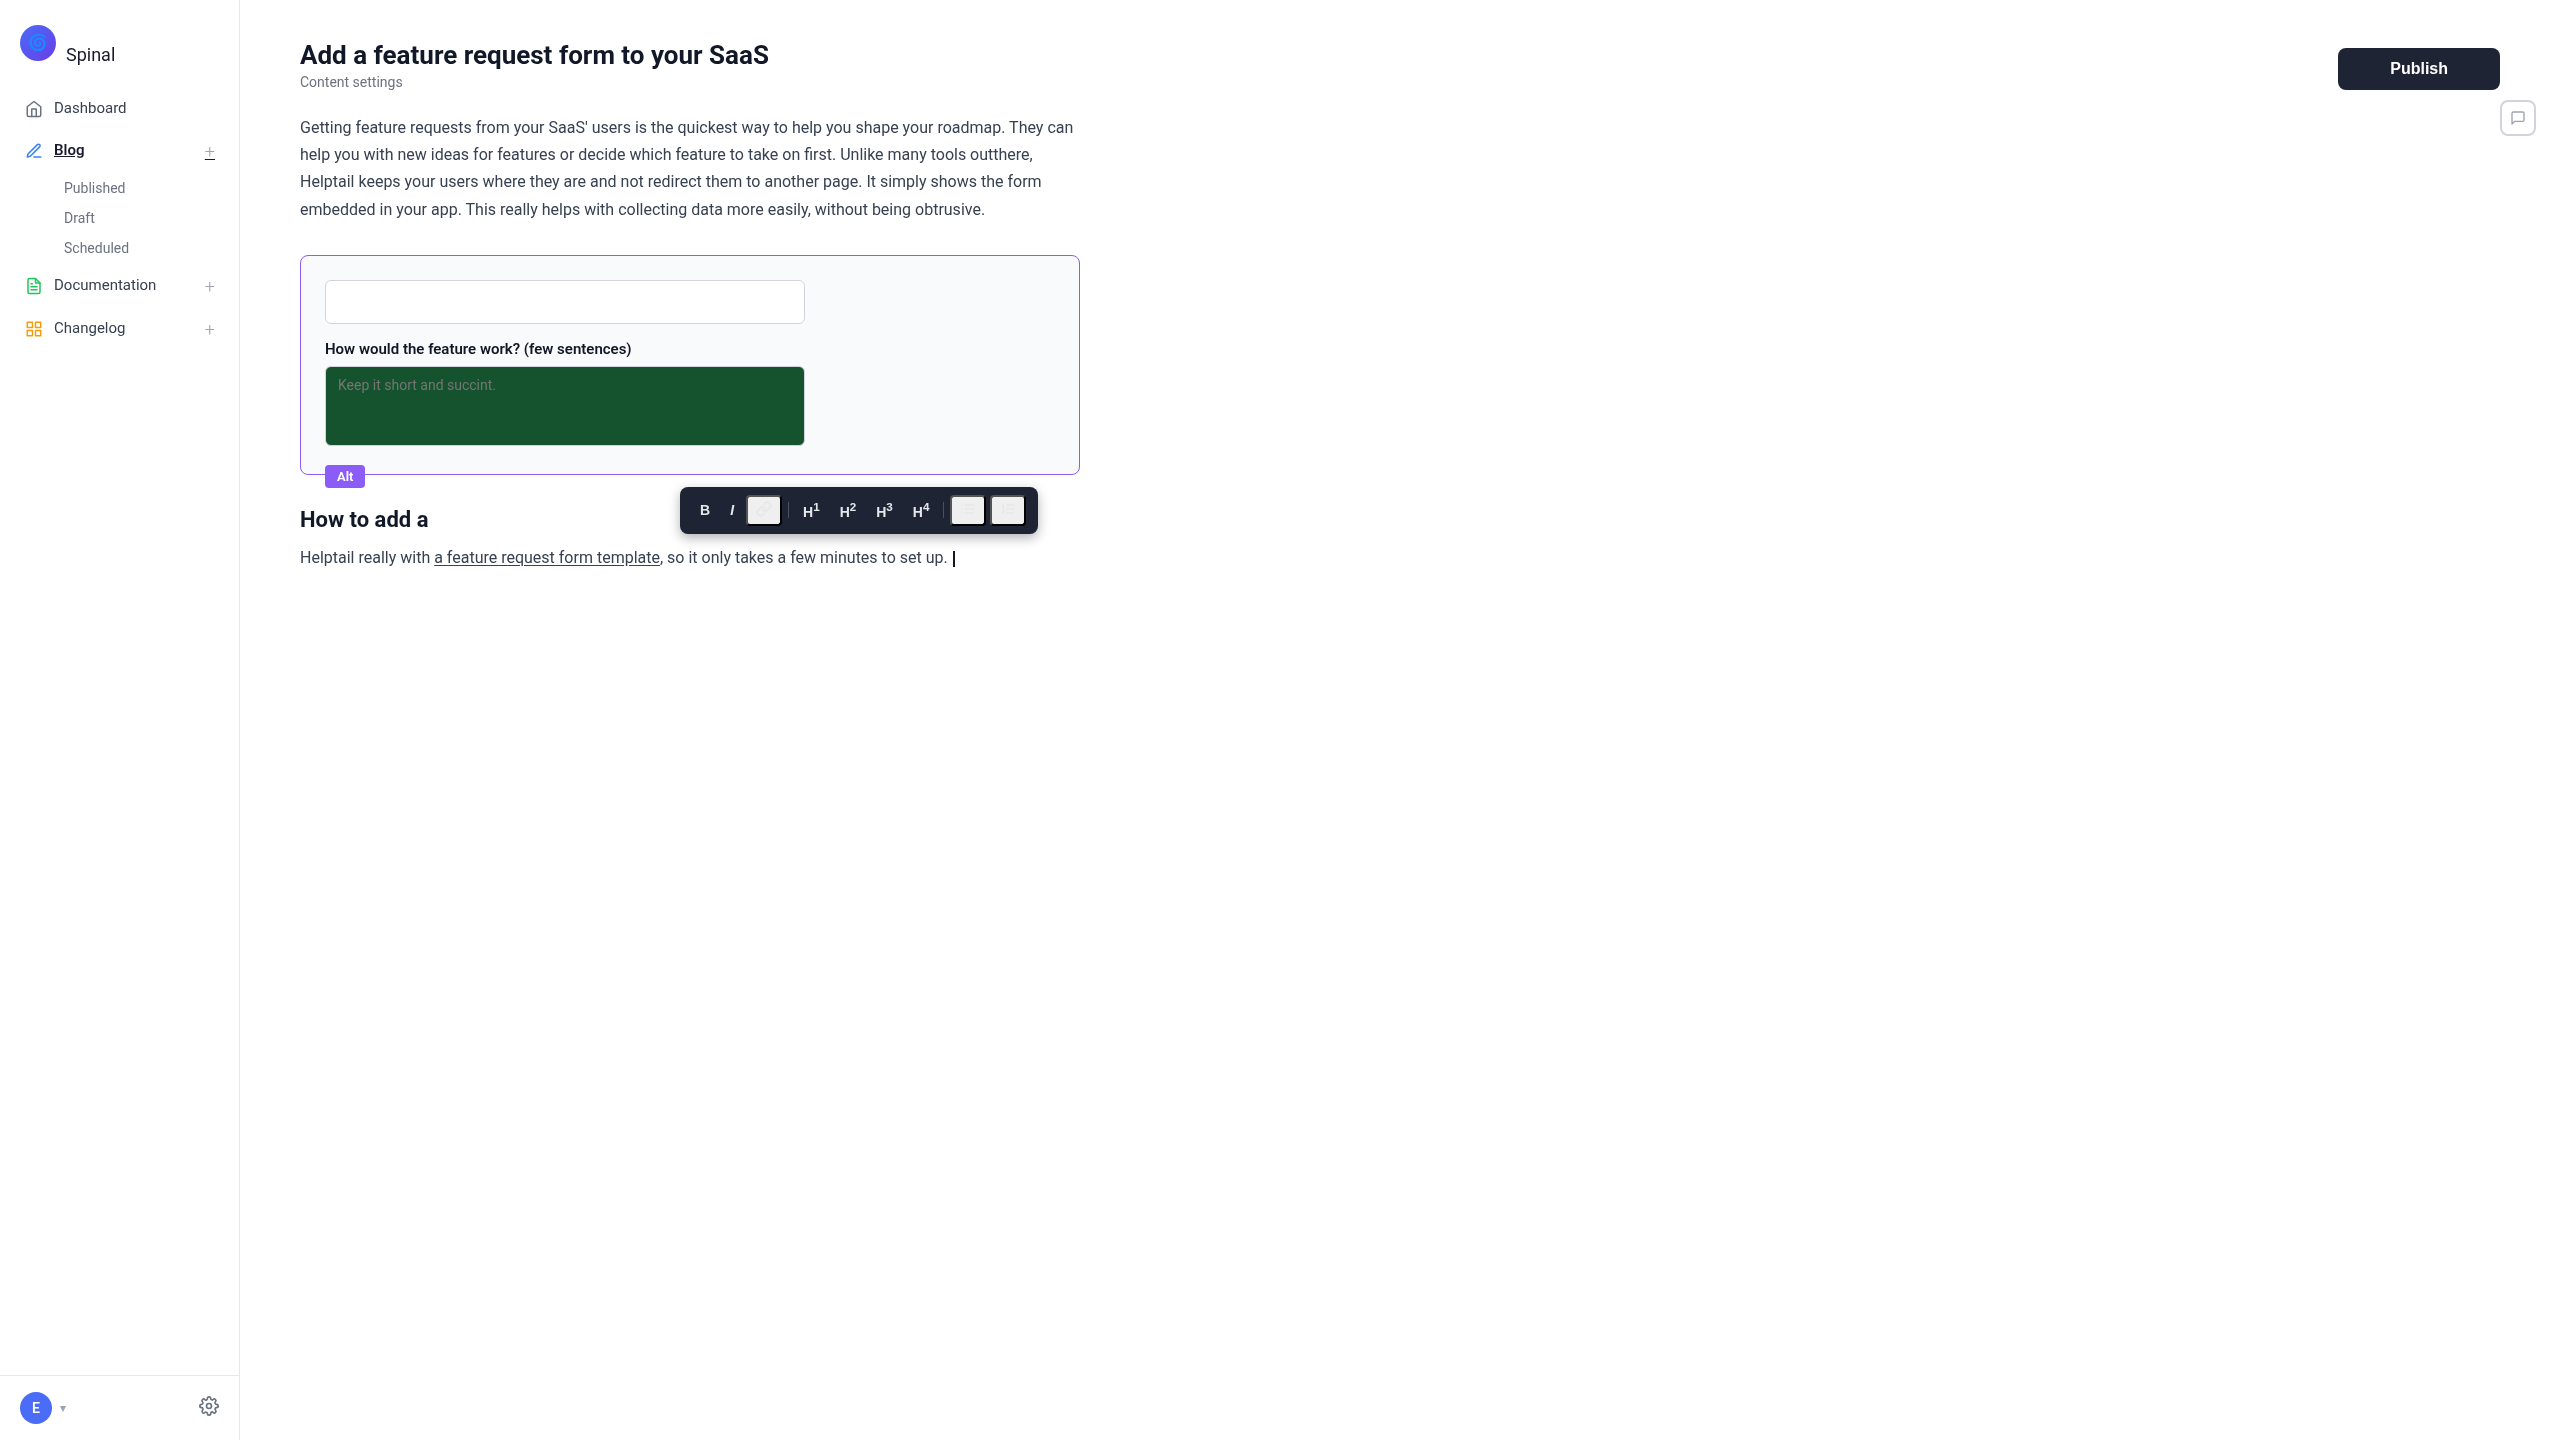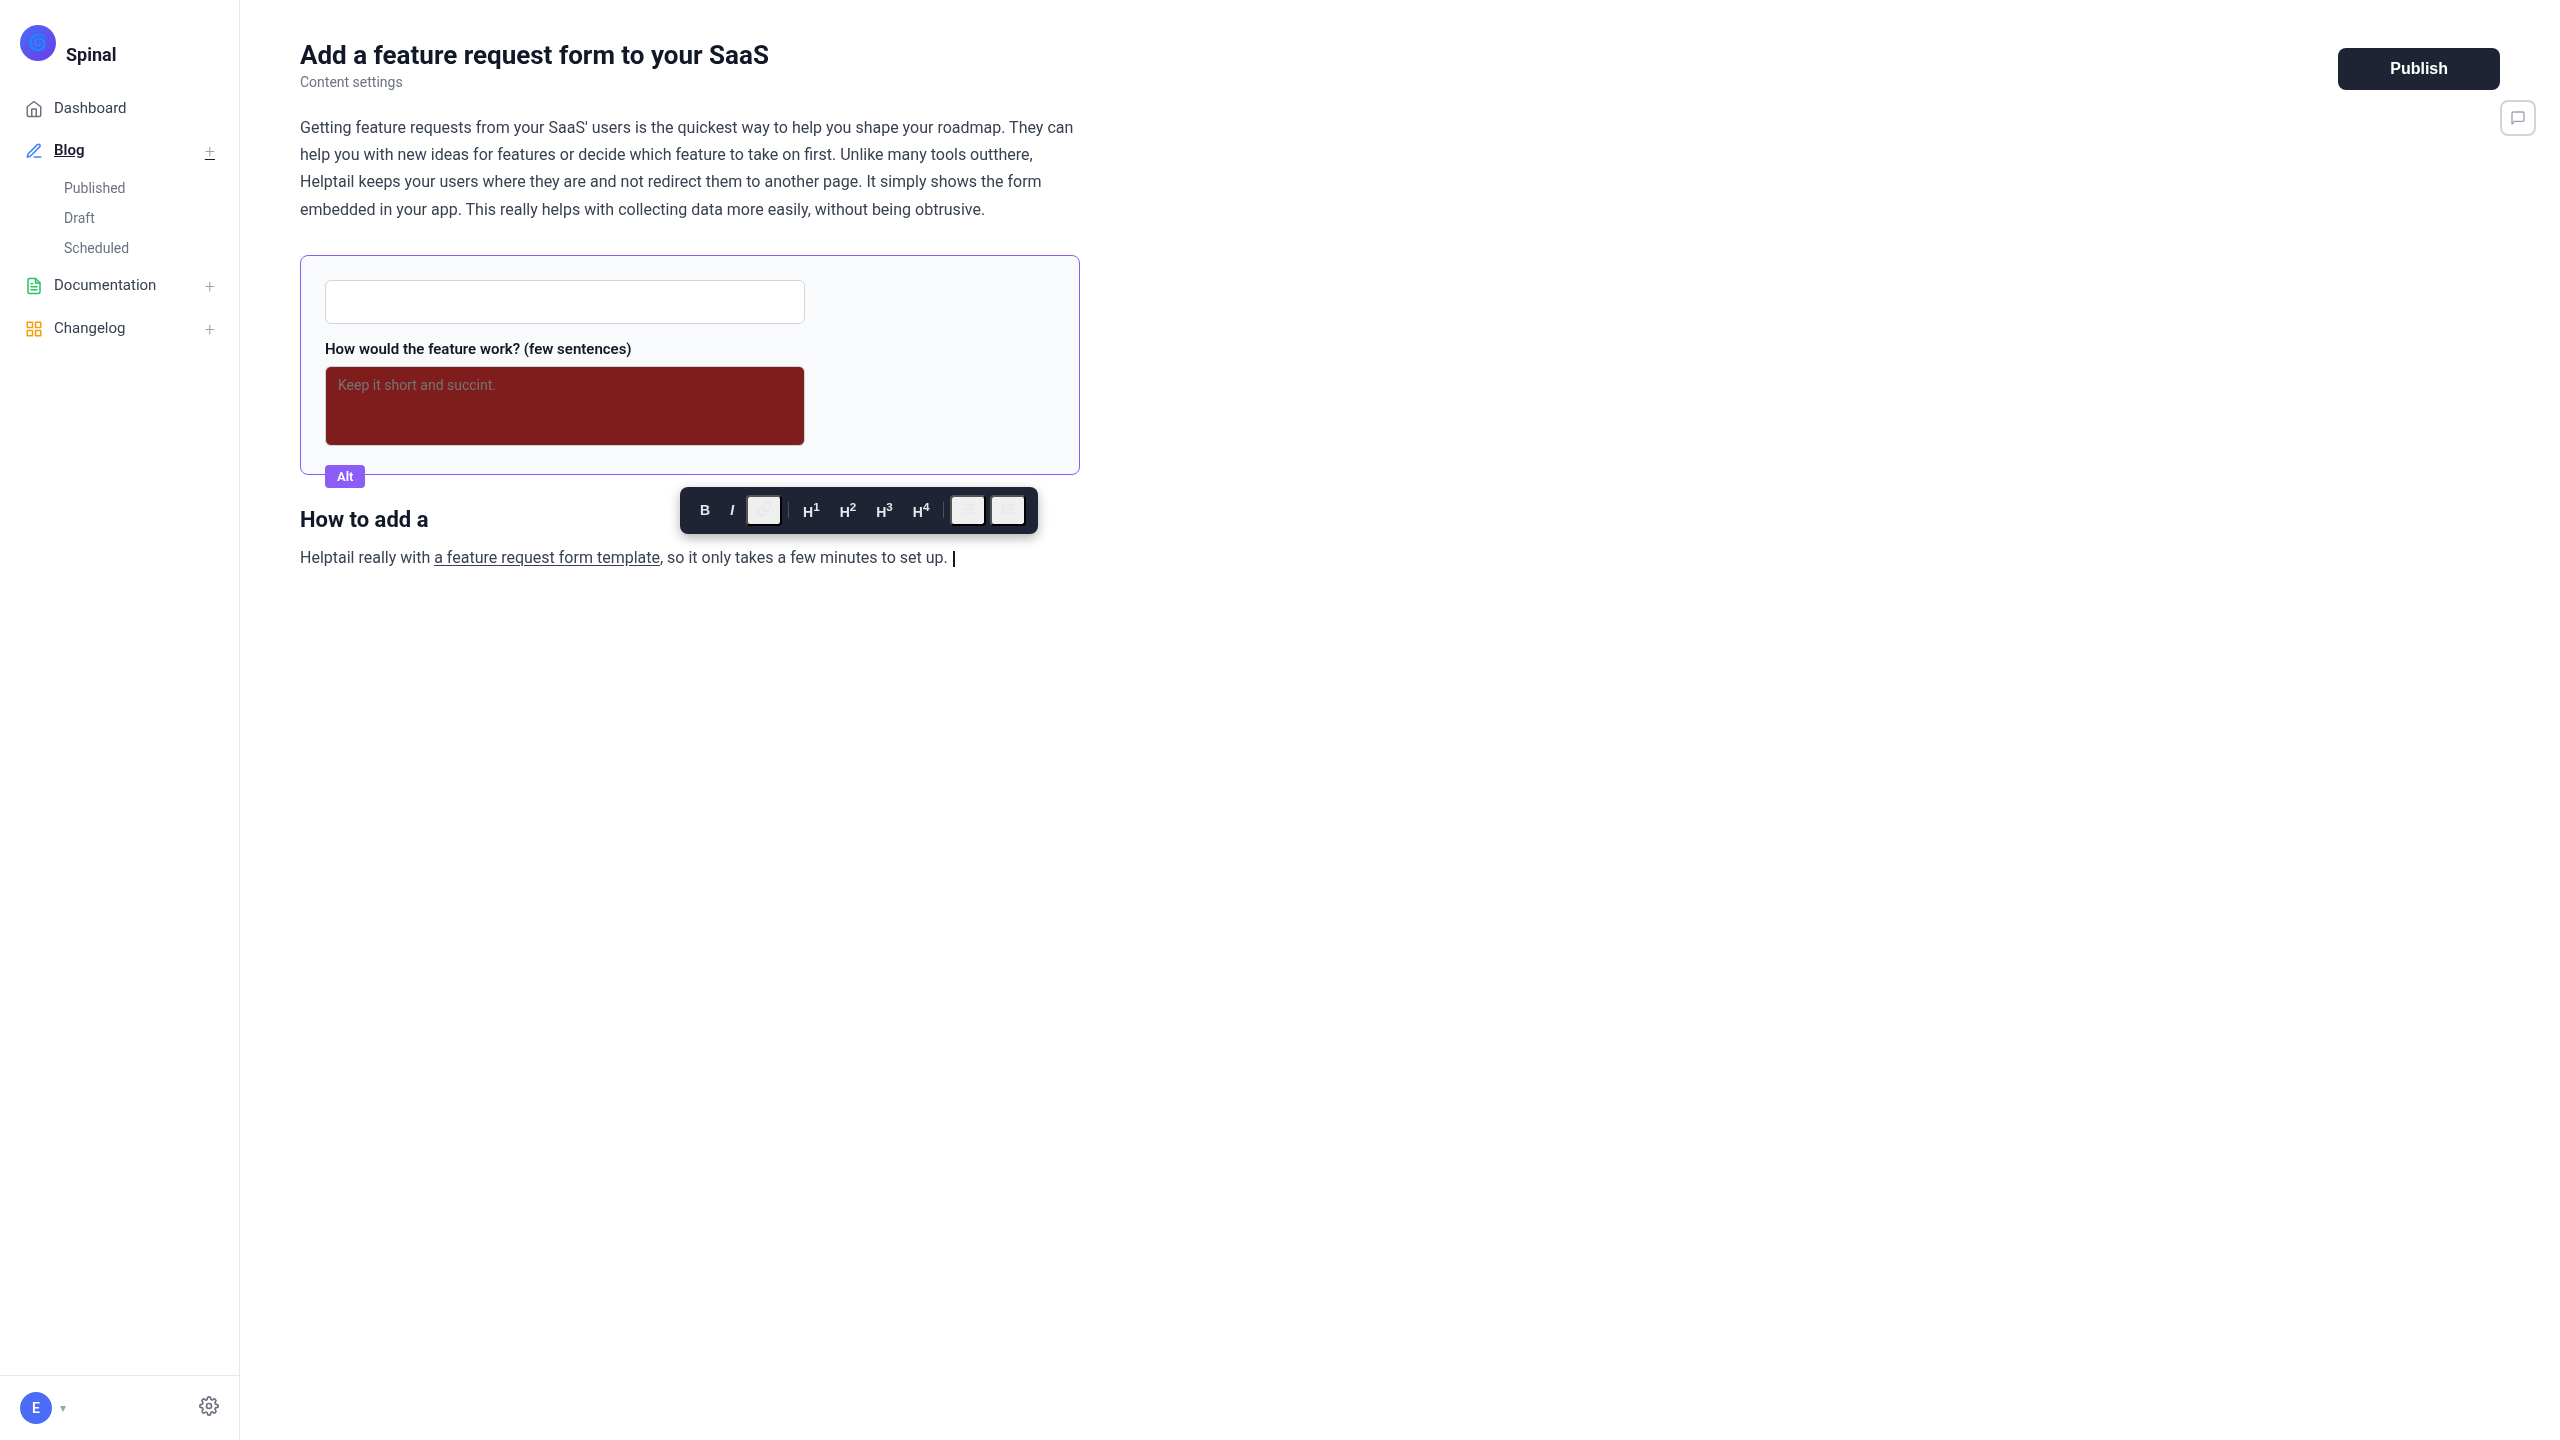--- a/index.html
+++ b/index.html
@@ -38,21 +38,21 @@
       background: linear-gradient(135deg, #4a6cf7 0%, #6a3de8 100%);
       display: flex;
       align-items: center;
       justify-content: center;
       color: white;
       font-size: 16px;
     }
 
     .logo-text {
       font-size: 18px;
-      font-weight: 700;
+      font-weight: 400;
       color: #1a1a2e;
       margin-top: 24px;
     }
 
     .sidebar-nav {
       flex: 1;
       padding: 0 12px;
     }
 
     .nav-item {
@@ -217,21 +217,21 @@
     }
 
     .form-label {
       font-size: 15px;
       font-weight: 600;
       color: #111827;
       margin-bottom: 8px;
     }
 
     .form-textarea {
-      background: #7f1d1d;
+      background: #14532d;
       border: 1px solid #d1d5db;
       border-radius: 6px;
       width: 480px;
       height: 80px;
       padding: 10px 12px;
       font-size: 14px;
       color: #9ca3af;
       resize: none;
       font-family: inherit;
     }

